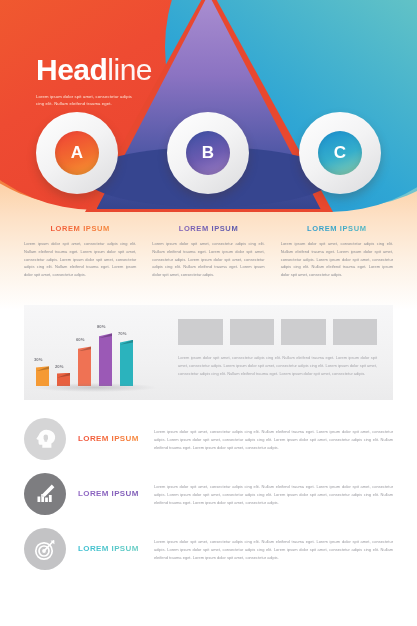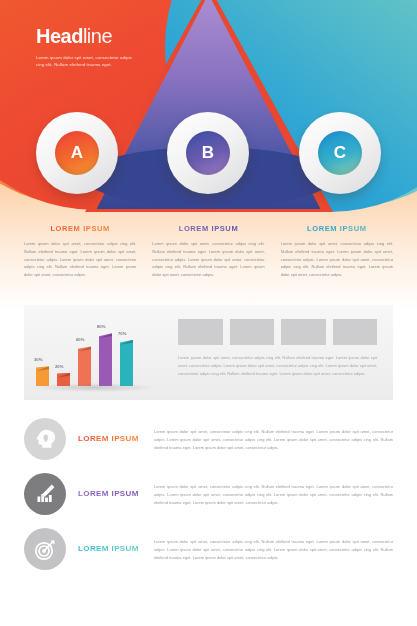--- a/index.html
+++ b/index.html
@@ -69,21 +69,21 @@
   .hero-tri-base {
     position:absolute;
     left:50%; bottom:8px;
     transform:translateX(-50%);
     width:250px; height:60px;
     border-radius:50%;
     background:#36458f;
   }
 
   .hero-text { position:absolute; left:36px; top:26px; z-index:6; }
-  .headline { font-size:20px; line-height:1; letter-spacing:-0.5px; color:#ffffff; white-space:nowrap; }
+  .headline { font-size:30px; line-height:1; letter-spacing:-0.5px; color:#ffffff; white-space:nowrap;margin-top:29px; }
   .headline .hl-bold { font-weight:bold; }
   .headline .hl-light { font-weight:300; opacity:.95; }
   .hero-sub {
     margin-top:8px;
     width:104px;
     font-size:4.2px;
     line-height:1.75;
     color:#fde8da;
     letter-spacing:.15px;
   }

